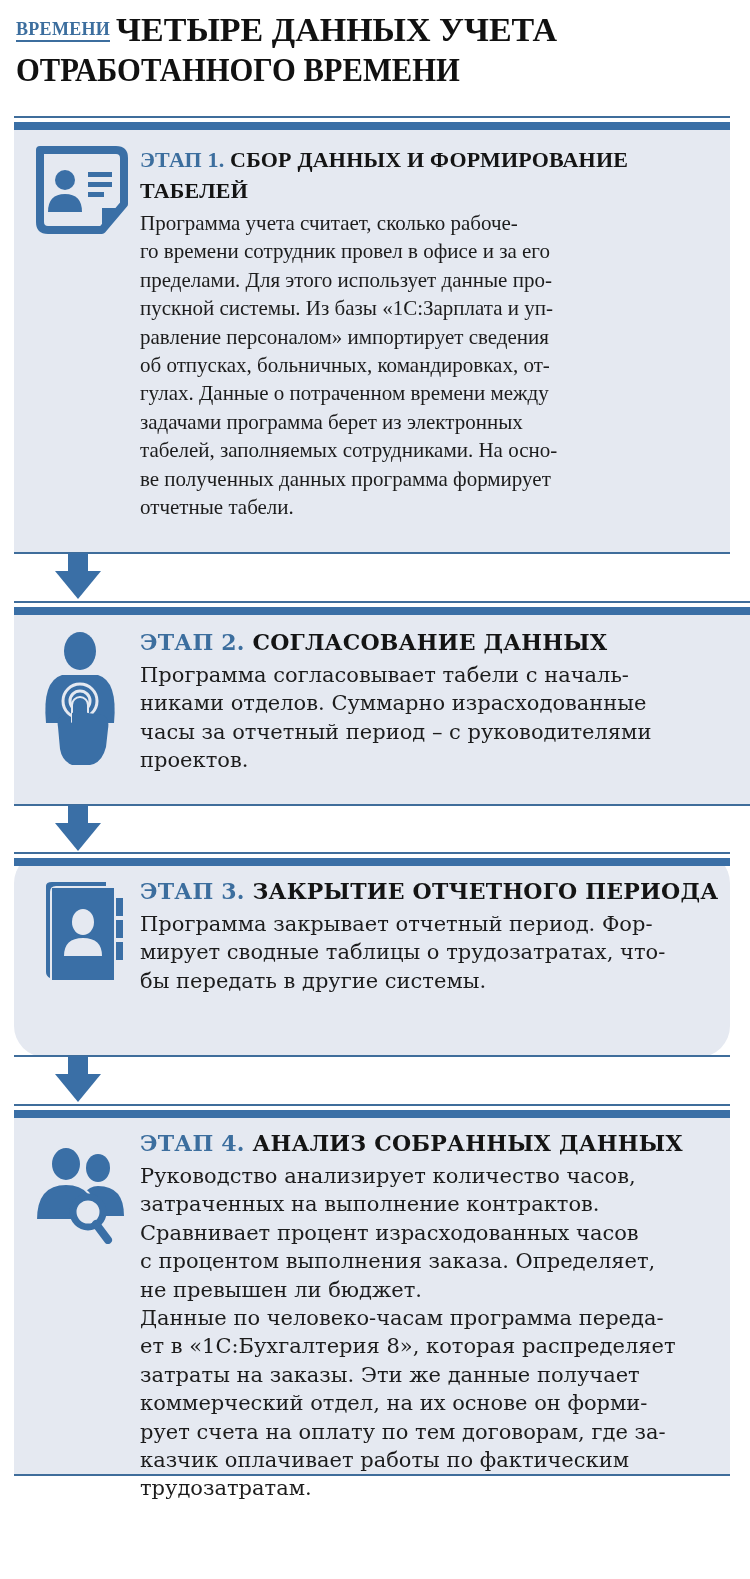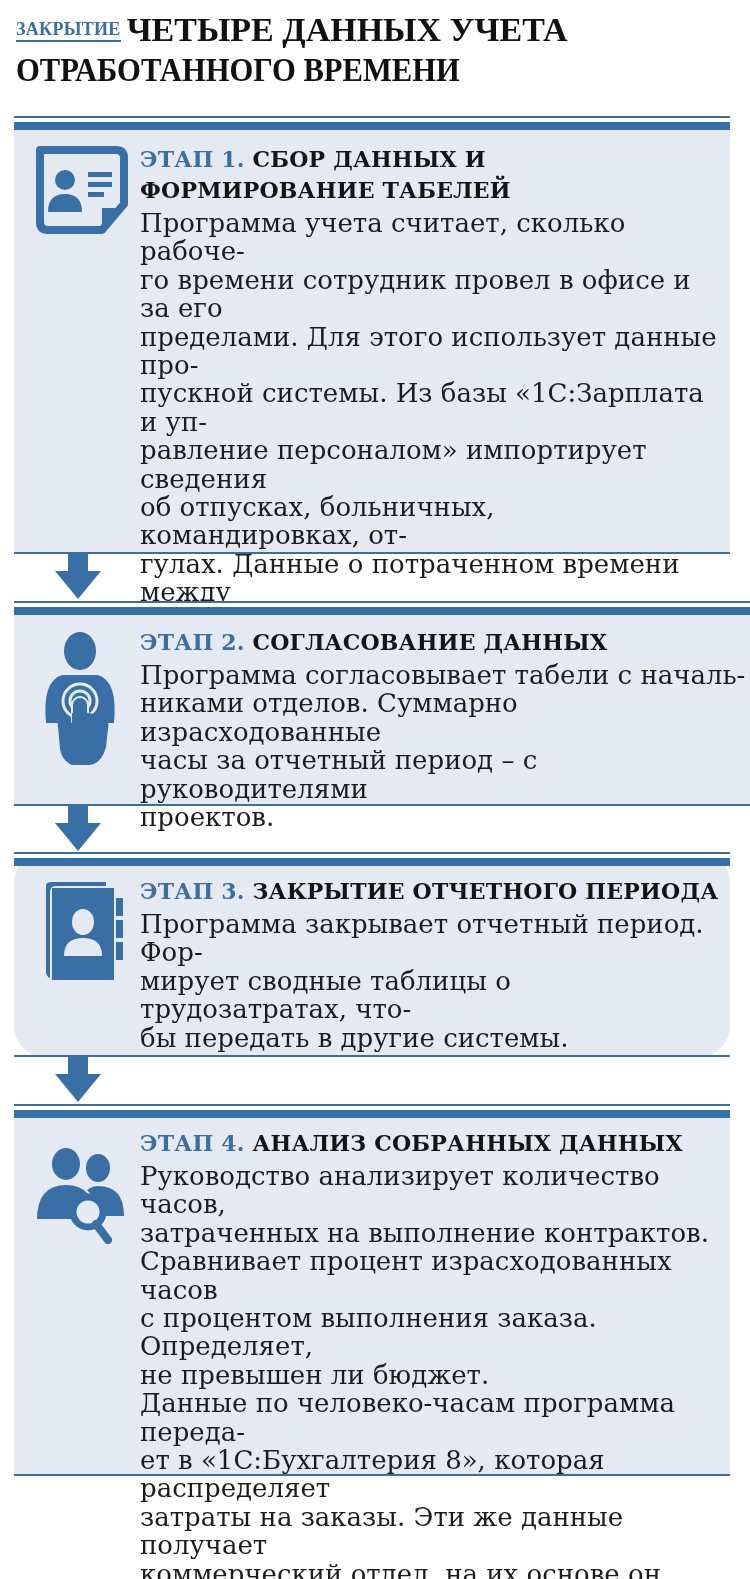--- a/index.html
+++ b/index.html
@@ -14,32 +14,32 @@
     .title-wrap .line2 { display: block; }
     .stage { position: absolute; left: 14px; width: 716px; background: #e5e9f1; }
     .stage .thin { position: absolute; left: 0; right: 0; top: 0; height: 2px; background: #3f6d9b; }
     .stage .thick { position: absolute; left: 0; right: 0; top: 6px; height: 8px; background: #3a6fa6; }
     .stage .bottom { position: absolute; left: 0; right: 0; bottom: 0; height: 2px; background: #3f6d9b; }
     .stage-head-area { position: absolute; left: 0; right: 0; top: 0; height: 14px; background: #fff; }
     .icon { position: absolute; left: 18px; width: 96px; height: 96px; }
     .content { position: absolute; left: 126px; right: 10px; }
     .heading { font-weight: bold; font-size: 22px; line-height: 31px; letter-spacing: 0.2px; color: #141414; }
     .heading .num { color: #3c6e9e; }
-    .body-text { font-size: 26px; line-height: 28.4px; color: #1c1c1c; white-space: pre-line; margin-top: 3px; }
+    .body-text { font-size: 21px; line-height: 28.4px; color: #1c1c1c; white-space: pre-line; margin-top: 3px; }
     .arrow { position: absolute; left: 54px; width: 48px; }
   </style>
 </head>
 <body>
 
 <div class="title-wrap">
-  <span class="fig-label">ЗАКРЫТИЕ</span><span class="title">ЧЕТЫРЕ ДАННЫХ УЧЕТА</span>
+  <span class="fig-label">ВРЕМЕНИ</span><span class="title">ЧЕТЫРЕ ДАННЫХ УЧЕТА</span>
   <span class="title line2">ОТРАБОТАННОГО ВРЕМЕНИ</span>
 </div>
 
-<div class="stage" style="top:116px; height:438px;">
+<div class="stage" style="top:116px; height:438px;font-family:Liberation Serif, serif;">
   <div class="stage-head-area"></div>
   <div class="thin"></div>
   <div class="thick"></div>
   <div class="bottom"></div>
   <svg class="icon" style="top:26px;" viewBox="0 0 96 96">
     <path d="M8 8 H84 Q92 8 92 16 V62 L70 88 H16 Q8 88 8 80 Z" fill="none" stroke="#3a6fa6" stroke-width="8" stroke-linejoin="round"></path>
     <path d="M70 88 V66 H92" fill="#3a6fa6"></path>
     <circle cx="33" cy="38" r="10" fill="#3a6fa6"></circle>
     <path d="M16 70 Q16 52 33 52 Q50 52 50 70 Z" fill="#3a6fa6"></path>
     <rect x="56" y="30" width="24" height="5" fill="#3a6fa6"></rect>

